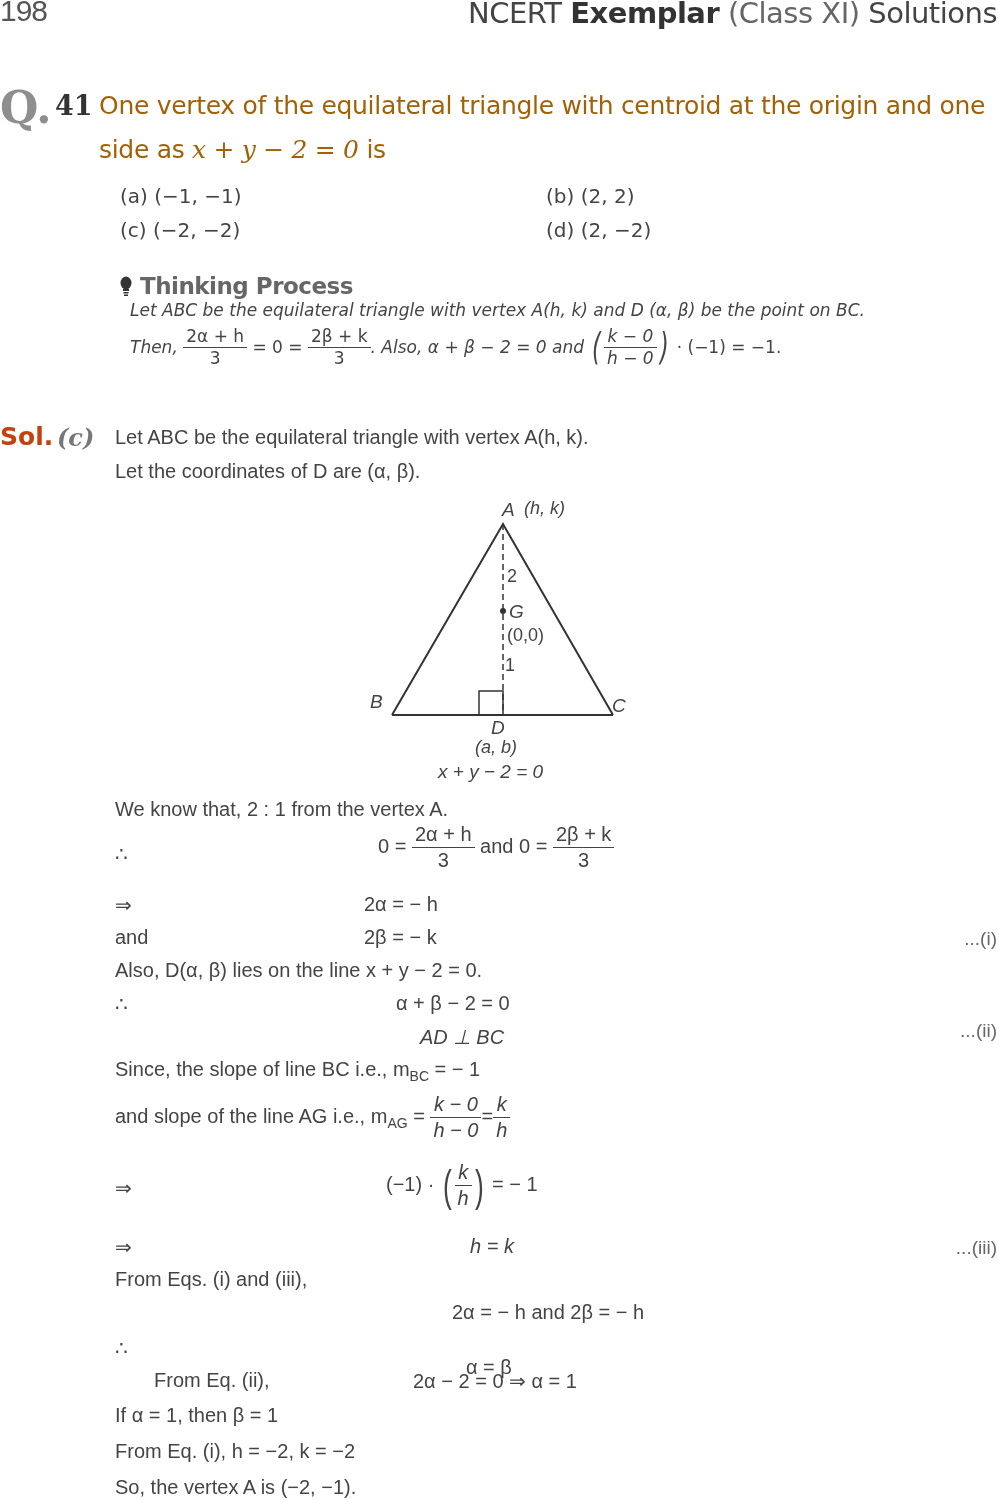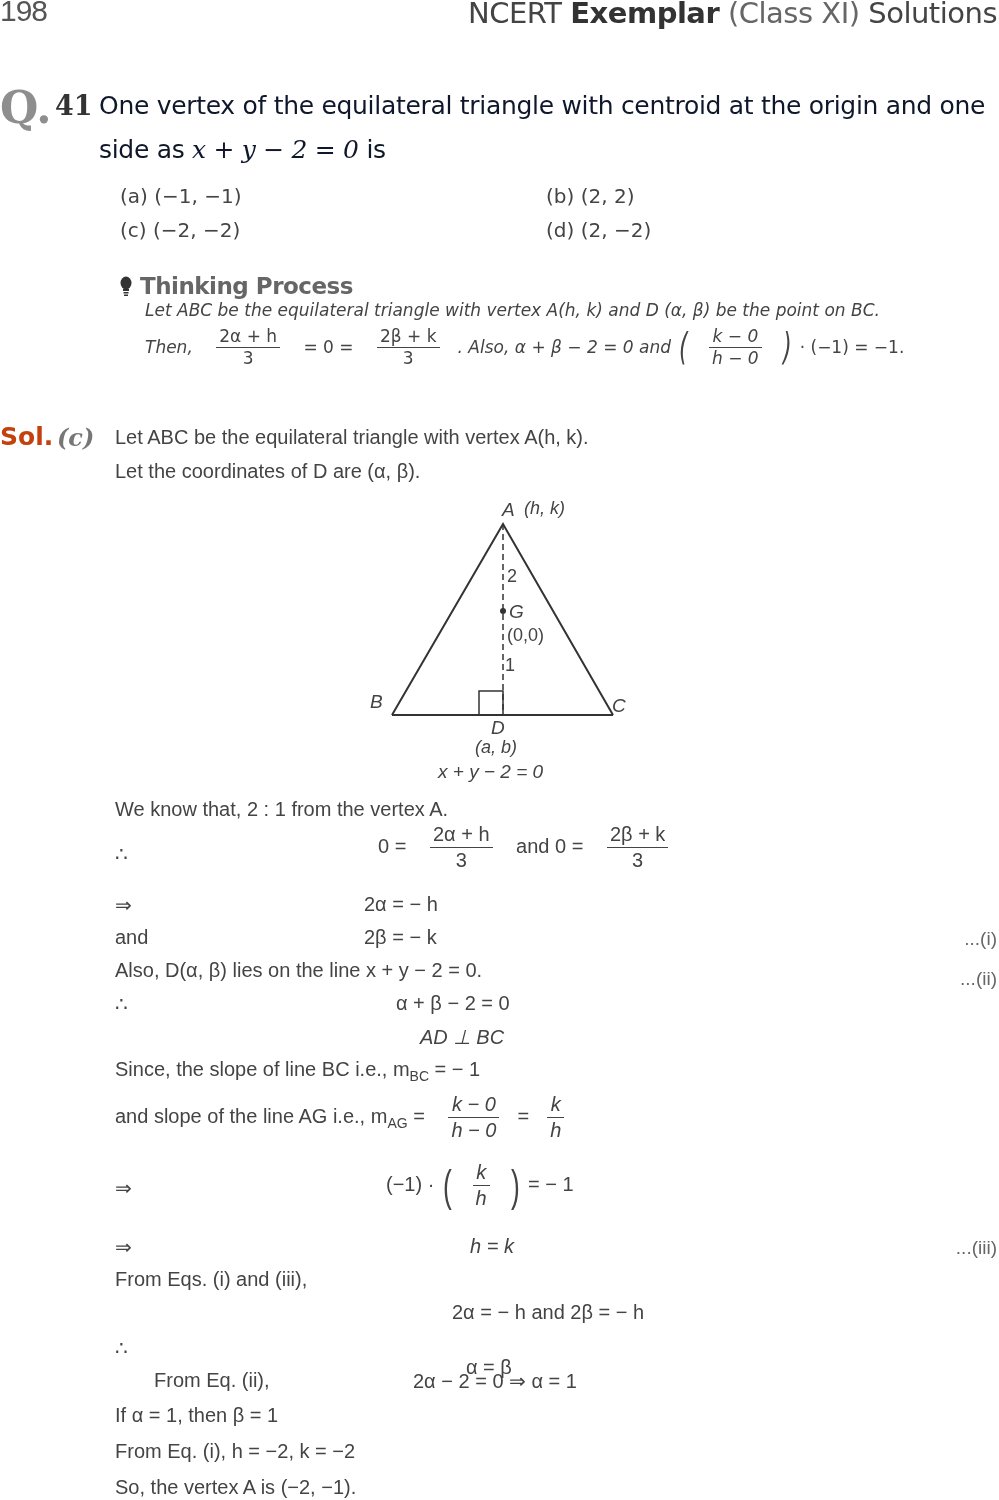--- a/index.html
+++ b/index.html
@@ -8,31 +8,31 @@
       font-family: "Liberation Sans", sans-serif; color: #3a3a3a;
     }
     .abs { position: absolute; white-space: nowrap; }
     .hdr-page { left: 0; top: -6px; font-size: 30px; color: #555; font-weight: 300; letter-spacing: -1px; }
     .hdr-title { right: 2px; top: -4px; font-size: 29px; color: #444; font-family: "DejaVu Sans", sans-serif; letter-spacing: -0.5px; }
     .hdr-title .bold { font-weight: bold; color: #333; }
     .hdr-title .light { color: #666; font-weight: normal; }
 
     .q-mark { left: 0; top: 82px; font-family: "DejaVu Serif", serif; font-weight: bold; font-size: 44px; color: #8e8e8e; }
     .q-num { left: 55px; top: 90px; font-family: "DejaVu Serif", serif; font-weight: bold; font-size: 27px; color: #333; }
-    .q-text { left: 99px; font-family: "DejaVu Sans", sans-serif; font-size: 25px; color: #0f172a; letter-spacing: -0.3px; }
+    .q-text { left: 99px; font-family: "DejaVu Sans", sans-serif; font-size: 25px; color: #a16207; letter-spacing: -0.3px; }
     .q-line1 { top: 91px; }
     .q-line2 { top: 135px; }
     .math-i { font-family: "DejaVu Serif", serif; font-style: italic; }
     .opt { font-family: "DejaVu Sans", sans-serif; font-size: 20px; color: #444; }
 
     .tp-head { left: 120px; top: 255px; font-family: "DejaVu Sans", sans-serif; font-weight: bold; font-size: 23px; color: #666; letter-spacing: -0.5px; margin-top: 18px; }
     .bulb { display: inline-block; width: 12px; height: 20px; vertical-align: -2px; margin-right: 8px; }
-    .tp-line { left: 145px; font-family: "DejaVu Sans", sans-serif; font-style: italic; font-size: 17px; color: #444; }
+    .tp-line { left: 130px; font-family: "DejaVu Sans", sans-serif; font-style: italic; font-size: 17px; color: #444; }
 
-    .frac { display: inline-block; vertical-align: middle; text-align: center; margin: 0 18px; }
+    .frac { display: inline-block; vertical-align: middle; text-align: center; margin: 0 0; }
     .frac > span { display: block; padding: 0 3px; line-height: 1.25; }
     .frac > .num { border-bottom: 1.3px solid #444; }
     .paren-big { display: inline-block; vertical-align: middle; font-size: 2.2em; font-weight: 100; line-height: 1; transform: scaleX(0.6); }
 
     .sol-label { left: 0; top: 422px; font-family: "DejaVu Sans", sans-serif; font-weight: bold; font-size: 25px; color: #c2410c; }
     .sol-opt { left: 57px; top: 423px; font-family: "DejaVu Serif", serif; font-style: italic; font-weight: bold; font-size: 24px; color: #777; }
 
     .body-line { left: 115px; font-family: "Liberation Sans", sans-serif; font-size: 20px; color: #444; }
     .center { font-family: "Liberation Sans", sans-serif; font-size: 20px; color: #444; }
     .eqno { right: 2px; font-family: "Liberation Sans", sans-serif; font-size: 19px; color: #666; }
@@ -125,21 +125,21 @@
 
 <div class="abs body-line" style="top:893px;">⇒</div>
 <div class="abs center" style="left:364px; top:893px;">2α = − h</div>
 <div class="abs body-line" style="top:926px;">and</div>
 <div class="abs center" style="left:364px; top:926px;">2β = − k</div>
 <div class="abs eqno" style="top:928px;">...(i)</div>
 
 <div class="abs body-line" style="top:959px;">Also, D(α, β) lies on the line x + y − 2 = 0.</div>
 <div class="abs body-line" style="top:992px;">∴</div>
 <div class="abs center" style="left:396px; top:992px;">α + β − 2 = 0</div>
-<div class="abs eqno" style="top:968px;margin-left:48px;">...(ii)</div>
+<div class="abs eqno" style="top:1020px;margin-left:48px;">...(ii)</div>
 <div class="abs center" style="left:420px; top:1025px; font-style:italic;">AD ⊥ BC</div>
 
 <div class="abs body-line" style="top:1058px;">
   <span>Since, the slope of line BC i.e., m</span><sub>BC</sub><span> = − 1</span>
 </div>
 <div class="abs body-line" style="top:1092px;">
   <span>and slope of the line AG i.e., m</span><sub>AG</sub><span> =</span>
   <span class="frac" style="font-style:italic;"><span class="num">k − 0</span><span>h − 0</span></span><span>=</span><span class="frac" style="font-style:italic;"><span class="num">k</span><span>h</span></span>
 </div>
 

